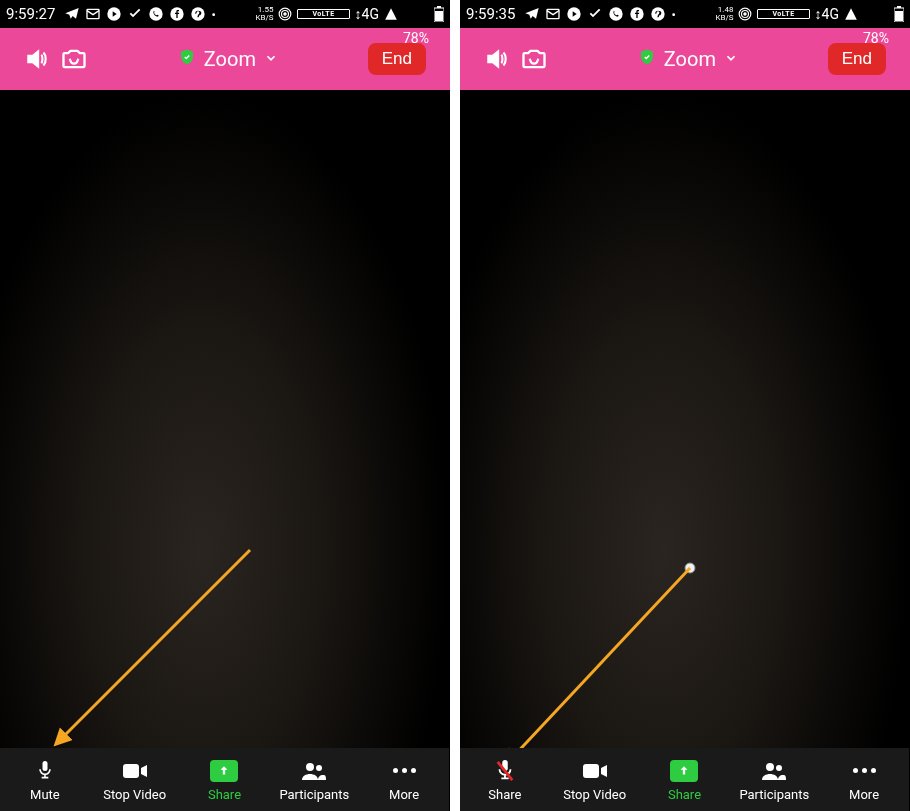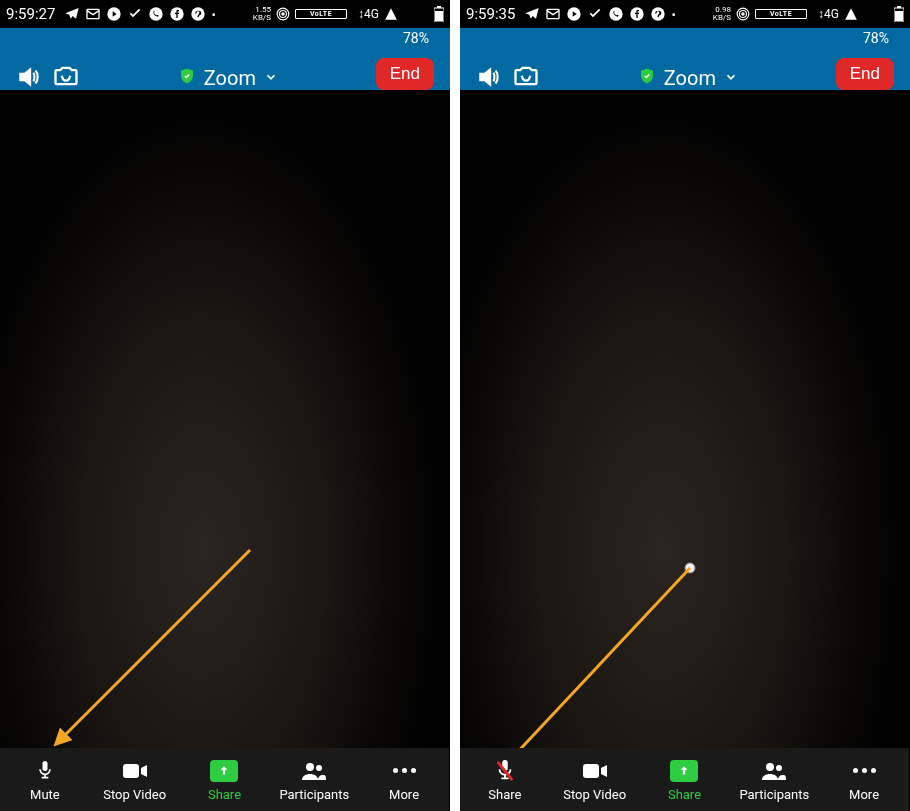--- a/index.html
+++ b/index.html
@@ -26,28 +26,28 @@
   align-items: center;
   padding: 0 6px;
   font-size: 13px;
   gap: 5px;
 }
 .status-time { font-size: 15px; font-weight: 400; margin-right: 4px; }
 .status-icon { display: inline-flex; align-items: center; justify-content: center; }
 .status-right { margin-left: auto; display: flex; align-items: center; gap: 5px; }
 .status-kbps { font-size: 8px; line-height: 8px; text-align: right; }
 .status-volte { font-size: 7px; border: 1px solid #fff; padding: 0 14px; border-radius: 1px; letter-spacing: 0.5px; font-weight: bold; }
-.status-4g { font-size: 12px; margin-left: 6px; }
+.status-4g { font-size: 14px; }
 .status-pct { font-size: 14px; margin-top: 48px; }
 .zoom-header {
   height: 62px;
-  background: #0369a1;
-  display: flex;
-  align-items: flex-end;
-  padding: 0 16px;
+  background: #ec4899;
+  display: flex;
+  align-items: center;
+  padding: 0 24px;
   gap: 10px;
 }
 .zoom-title-wrap {
   flex: 1;
   display: flex;
   align-items: center;
   justify-content: center;
   gap: 8px;
 }
 .zoom-title { color: #fff; font-size: 20px; font-weight: 400; }
@@ -308,21 +308,21 @@
       </span>
     <span class="status-icon">
         <svg width="16" height="16" viewBox="0 0 24 24" fill="#fff">
           <circle cx="12" cy="12" r="10"></circle>
           <path d="M12 7c-2 0-4 1-4 3 0 1 .5 2 1 2l1-2c0-1 1-2 2-2s2 1 2 2-1 3-2 3l-1 4h2l1-3c2 0 3-2 3-4s-2-3-5-3z" fill="#000"></path>
         </svg>
       </span>
     <span class="status-icon">•</span>
     <div class="status-right">
       <div class="status-kbps">
-        <div>0.98</div>
+        <div>1.48</div>
         <div>KB/S</div>
       </div>
       <span class="status-icon">
           <svg width="14" height="14" viewBox="0 0 24 24" fill="none" stroke="#fff" stroke-width="2">
             <circle cx="12" cy="12" r="2" fill="#fff"></circle>
             <circle cx="12" cy="12" r="6"></circle>
             <circle cx="12" cy="12" r="10"></circle>
           </svg>
         </span>
       <span class="status-volte">VoLTE</span>

